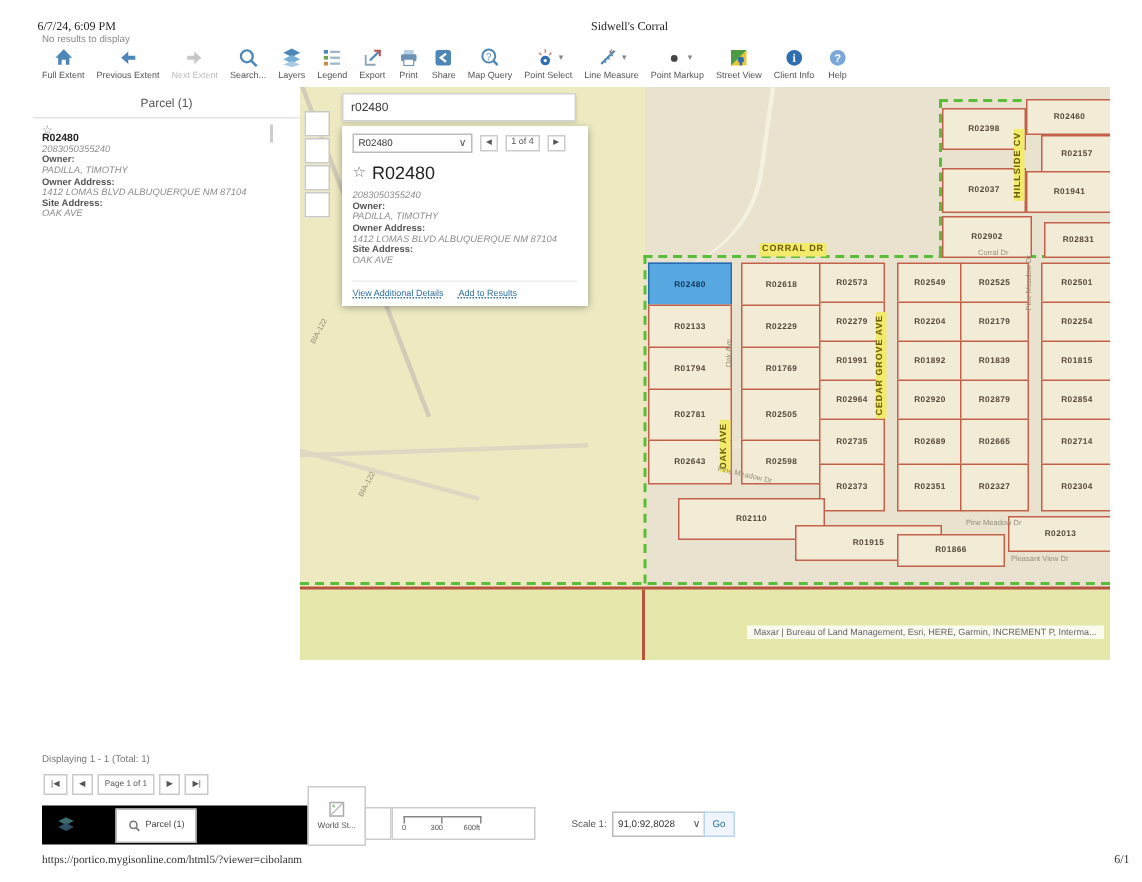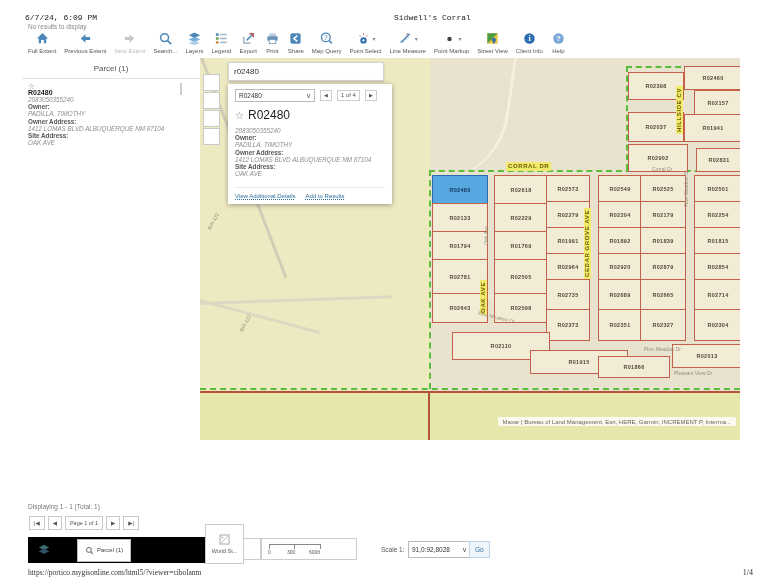--- a/index.html
+++ b/index.html
@@ -1,21 +1,21 @@
 <!DOCTYPE html>
 <html><head>
 <meta charset="utf-8">
 <style>
   html,body{margin:0;padding:0;}
   body{width:761px;height:588px;background:#fff;position:relative;
        font-family:"Liberation Sans",sans-serif;overflow:hidden;}
   .abs{position:absolute;}
 
   
-  .ph{font-family:Liberation Mono, monospace;font-size:8px;color:#222;text-align:center;}
+  .ph{font-family:Liberation Serif, serif;font-size:8px;color:#222;text-align:center;}
   #no-results{font-size:6.5px;color:#8a8a8a;}
 
   
   #toolbar{left:28px;top:30px;display:flex;gap:8px;align-items:flex-start;}
   .tb-item{display:flex;flex-direction:column;align-items:center;gap:2px;
            font-size:6px;color:#555;white-space:nowrap;cursor:pointer;}
   .tb-item .ic{height:16px;display:flex;align-items:center;}
   .tb-item svg{width:15px;height:15px;}
   .tb-item.disabled{color:#bdbdbd;}
   .caret{font-size:6px;color:#888;margin-left:2px;}
@@ -453,13 +453,13 @@
   <span class="rt" style="left:47px;">600ft</span>
 </div>
 <div class="abs" id="scale-label">Scale 1:</div>
 <div class="abs" id="scale-combo">
   <span>91,0:92,8028</span>
   <span class="chev">∨</span>
 </div>
 <div class="abs" id="go-btn">Go</div>
 
 <div class="abs" id="footer-url">https://portico.mygisonline.com/html5/?viewer=cibolanm</div>
-<div class="abs" id="footer-page">1/4</div>
+<div class="abs" id="footer-page">6/1</div>
 
 </body></html>

